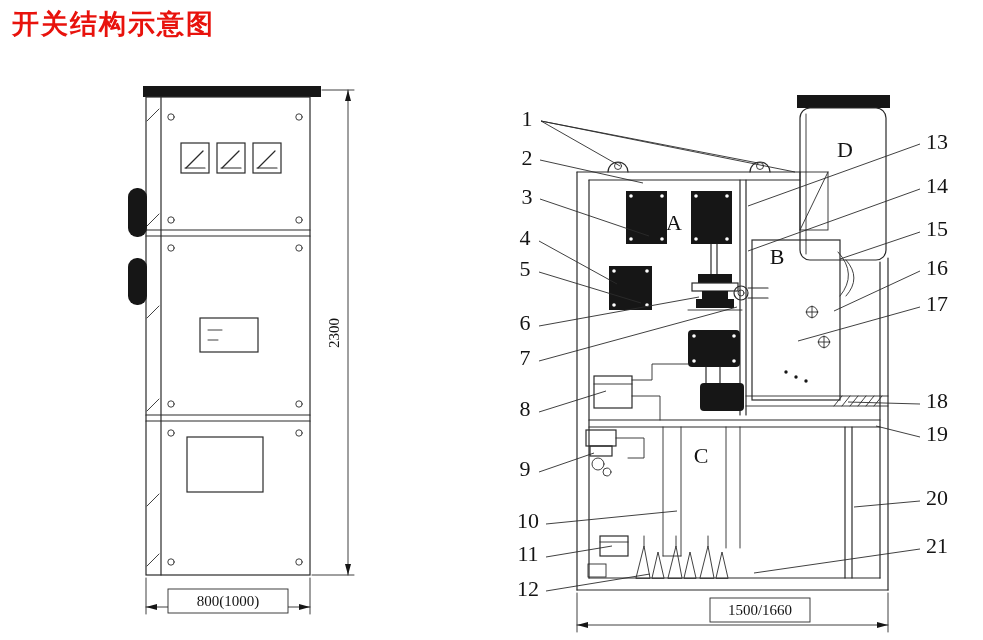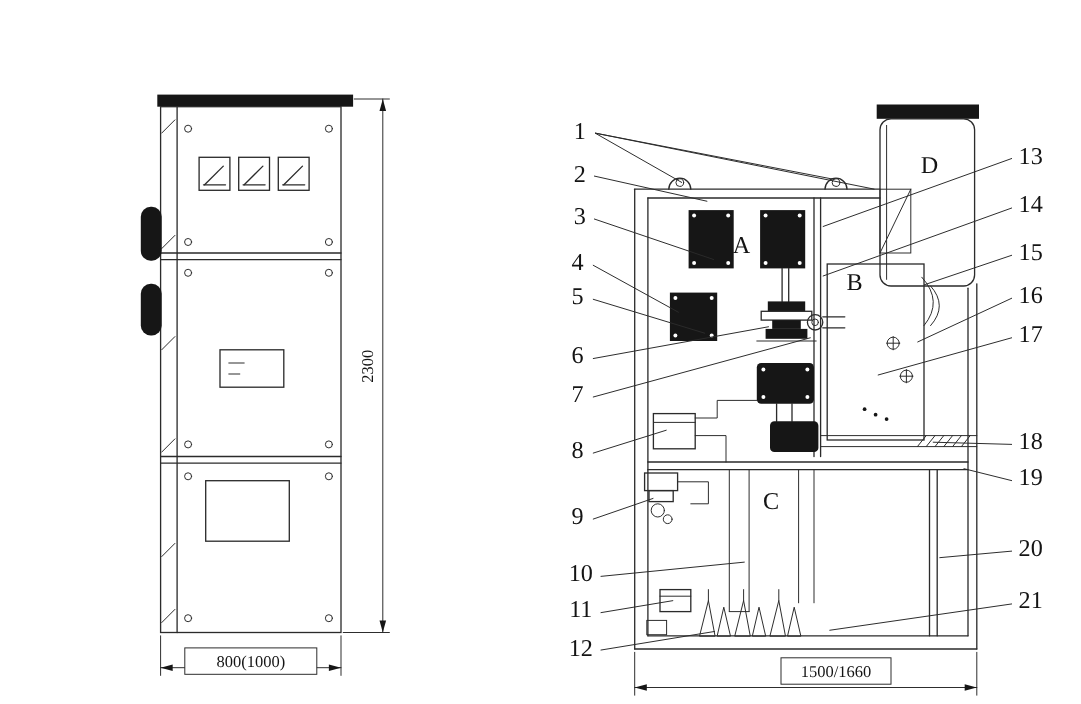--- a/index.html
+++ b/index.html
@@ -21,20 +21,21 @@
   svg.schematic text { font-family:"Liberation Serif","DejaVu Serif",serif; fill:#141414; stroke:none; }
   svg.schematic .num { font-size:22px; }
   svg.schematic .comp{ font-size:22px; }
   svg.schematic .dim { font-size:15px; }
 </style>
 </head>
 <body>
 
 <div class="stage">
 
+  <h1 class="diagram-title">开关结构示意图</h1>
 
   <svg class="schematic" width="983" height="640" viewBox="0 0 983 640">
 
     <g class="ln">
       <rect class="blk" x="143" y="86" width="178" height="11"></rect>
       <rect x="146" y="97" width="164" height="478"></rect>
       <line x1="161" y1="97" x2="161" y2="575"></line>
 
       <line x1="146" y1="230" x2="310" y2="230"></line>
       <line x1="146" y1="236" x2="310" y2="236"></line>

